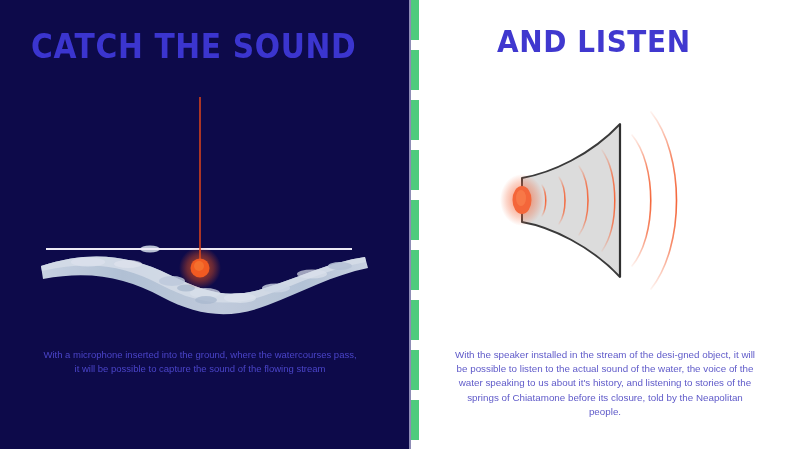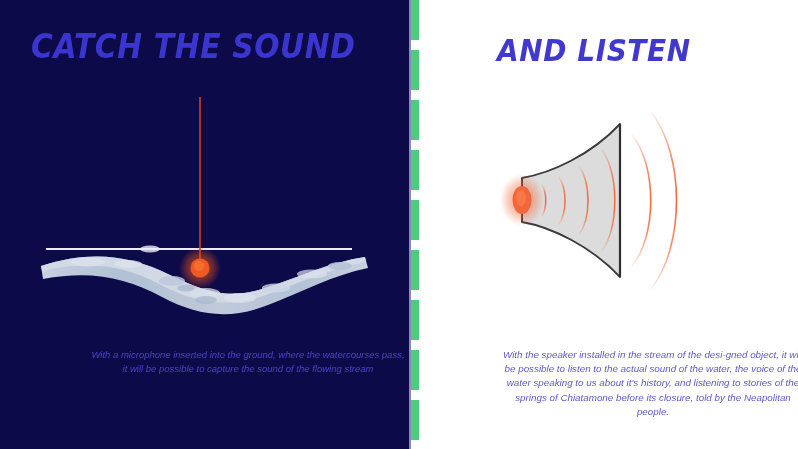--- a/index.html
+++ b/index.html
@@ -12,21 +12,20 @@
     height: 449px;
     overflow: hidden;
     font-family: "Liberation Sans", sans-serif;
   }
   #slide {
     position: relative;
     width: 798px;
     height: 449px;
     overflow: hidden;
     background: #86efac;
-    font-style: italic;
   }
 
   
   .panel-left {
     position: absolute;
     left: 0;
     top: 0;
     width: 411px;
     height: 449px;
     background: #0d0a4a;
@@ -74,32 +73,31 @@
     font-stretch: condensed;
   }
   .title-left {
     left: 31px;
     top: 27px;
     font-size: 33px;
     color: #3b35cf;
   }
   .title-right {
     left: 497px;
-    top: 32px;
+    top: 23px;
     font-size: 31px;
     color: #4038cf;
   }
 
   
   .caption {
     position: absolute;
     text-align: center;
     line-height: 1.45;
     font-family: "Liberation Sans", sans-serif;
-    margin-left: 48px;
   }
   .caption-left {
     left: 42px;
     top: 348px;
     width: 316px;
     font-size: 9.5px;
     color: #4a44c8;
   }
   .caption-right {
     left: 452px;

